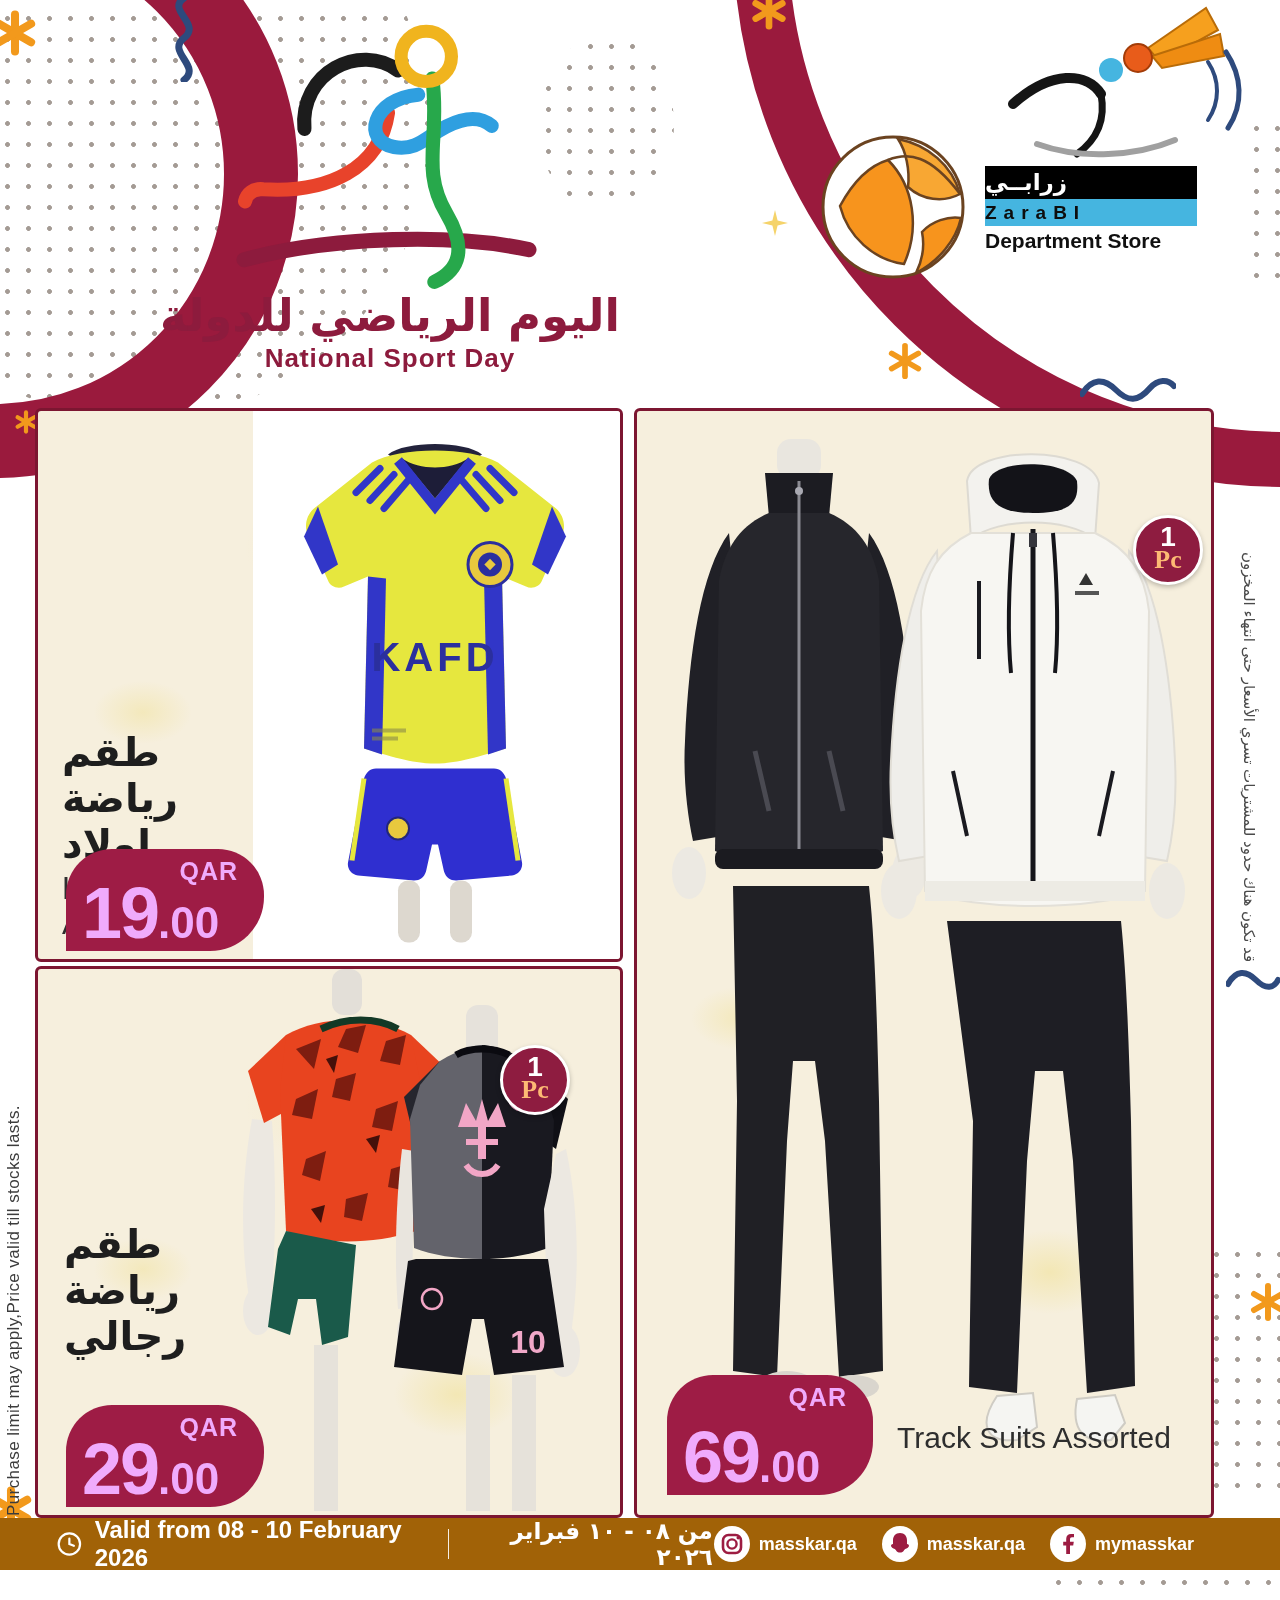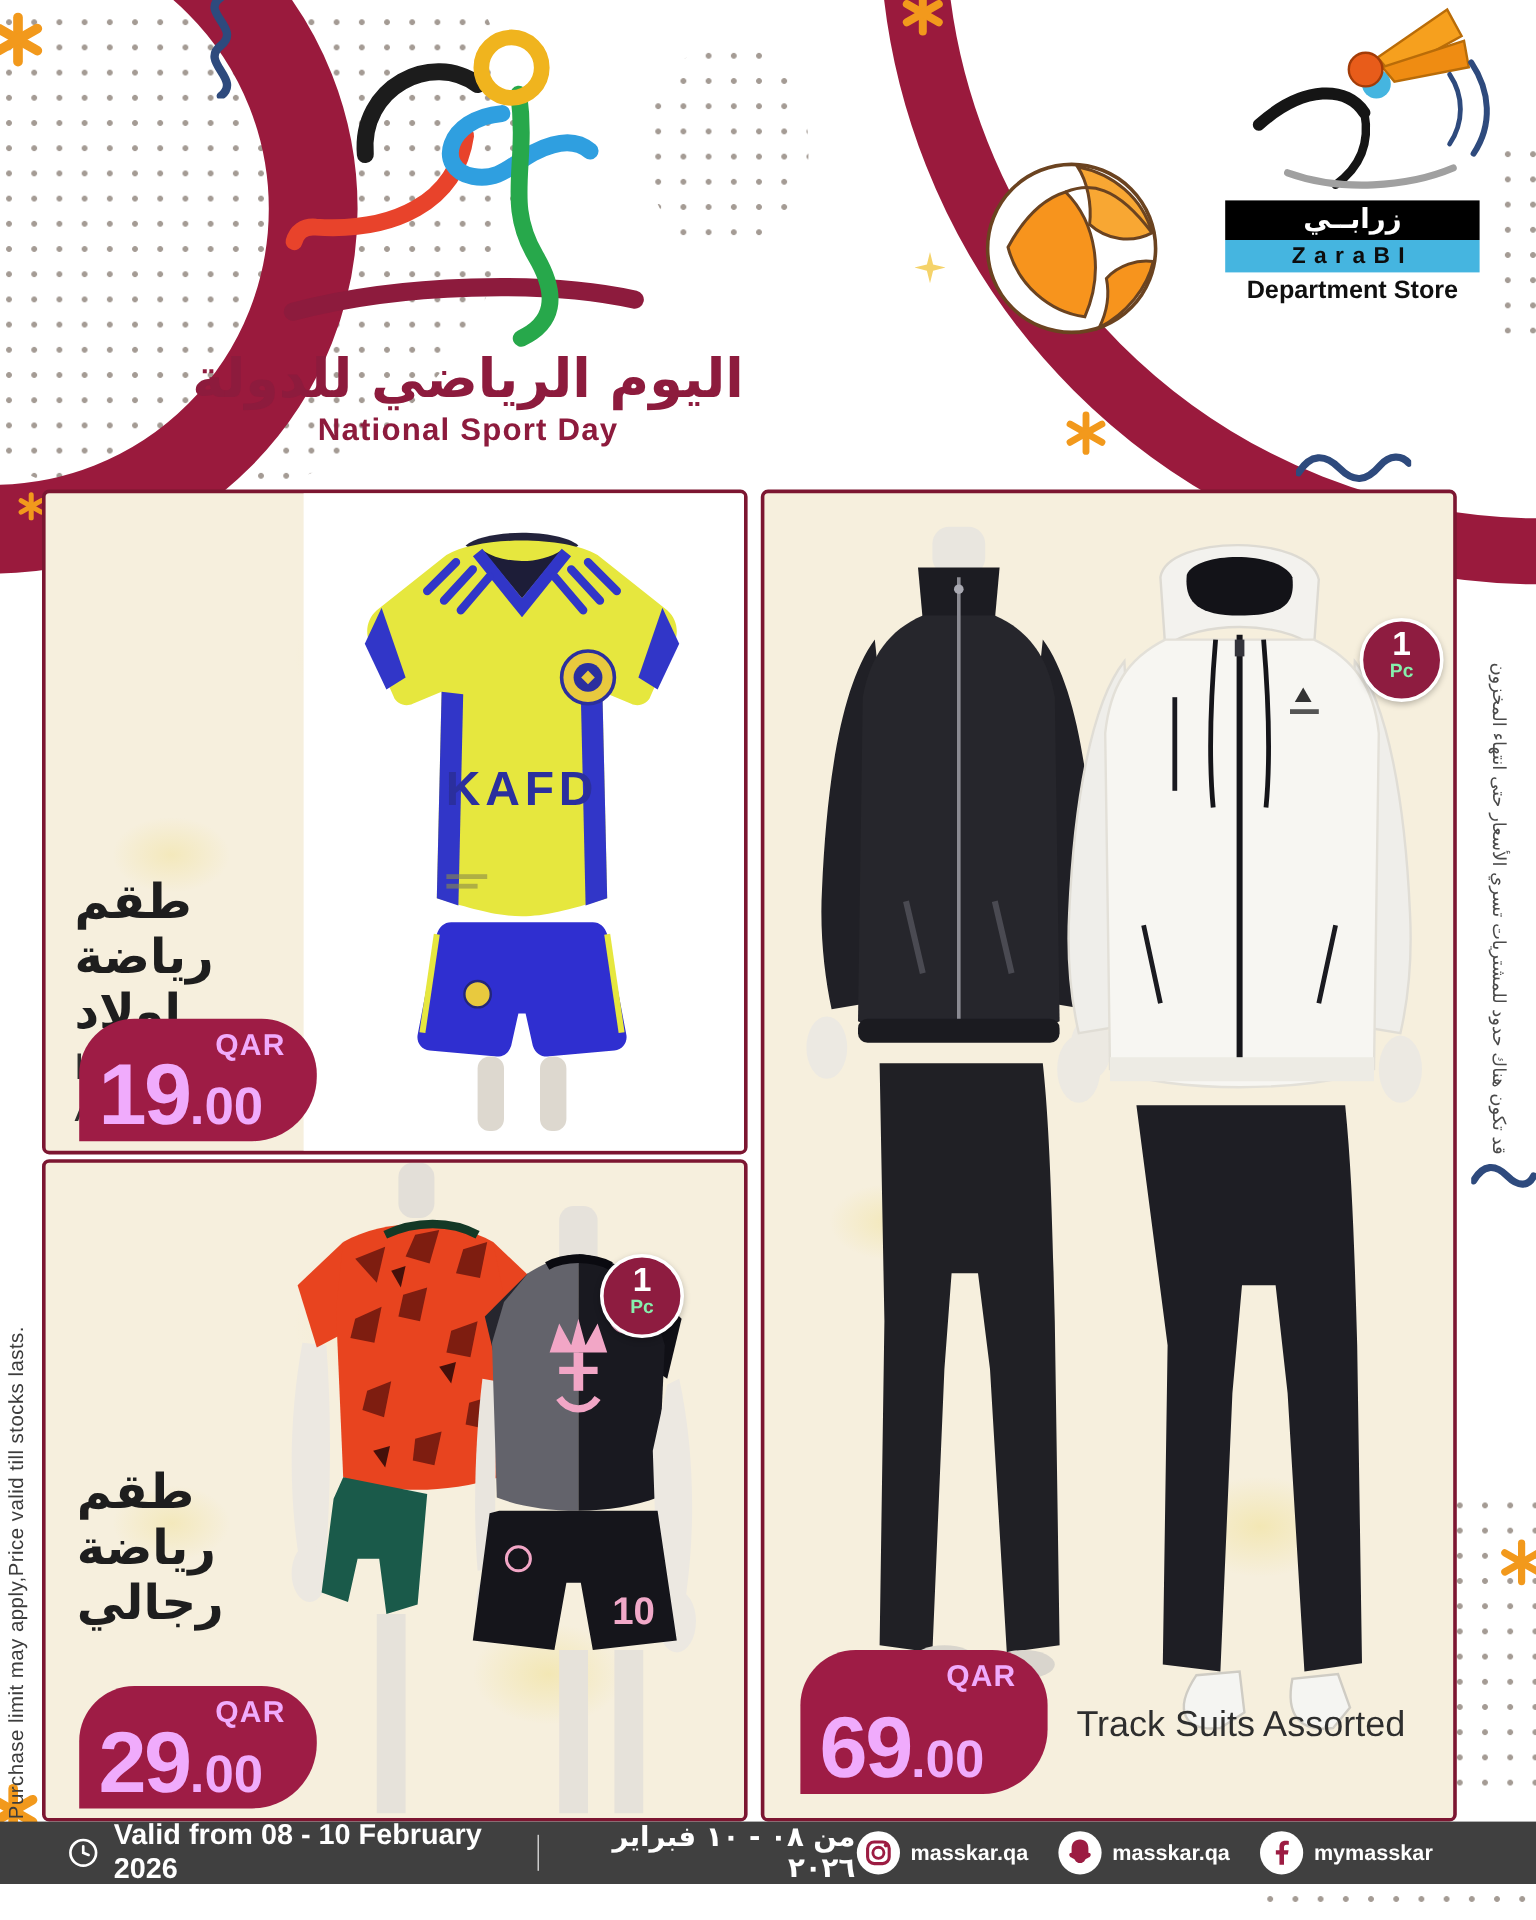--- a/index.html
+++ b/index.html
@@ -16,21 +16,21 @@
   .dots-right-bottom{position:absolute;left:1206px;top:1244px;width:74px;height:248px;}
   .dots-footer-right{position:absolute;left:1048px;top:1572px;width:232px;height:28px;}
   .deco{position:absolute;}
   .sparkle{position:absolute;clip-path:polygon(50% 0%,60% 40%,100% 50%,60% 60%,50% 100%,40% 60%,0% 50%,40% 40%);}
 
   
   .runner-svg{position:absolute;left:218px;top:0px;}
   .nsd-titles{position:absolute;left:110px;top:291px;width:560px;text-align:center;color:#8d1b3d;}
   .nsd-ar{font-family:"DejaVu Sans",sans-serif;font-size:45px;font-weight:bold;direction:rtl;line-height:1.1;}
   .nsd-en{font-size:26px;font-weight:bold;letter-spacing:1px;margin-top:2px;}
-  .zarabi{position:absolute;left:1021px;top:44px;width:212px;text-align:center;}
+  .zarabi{position:absolute;left:985px;top:44px;width:212px;}
   .z-bar-black{height:33px;background:#000;color:#fff;font-family:"DejaVu Sans",sans-serif;font-size:23px;font-weight:bold;line-height:33px;}
   .z-bar-blue{height:27px;background:#45b5e0;color:#0d0d0d;font-size:19px;font-weight:bold;letter-spacing:7px;line-height:27px;}
   .z-tagline{font-size:21px;font-weight:bold;color:#101010;margin-top:3px;}
   .volleyball{position:absolute;left:818px;top:132px;}
   .shuttle{position:absolute;left:1108px;top:0px;}
 
   
   .card{position:absolute;border:3px solid #7c1631;border-radius:6px;overflow:hidden;
     background:
       radial-gradient(90px 60px at 72% 78%, rgba(238,219,120,.4), transparent 70%),
@@ -51,32 +51,32 @@
   .price-tag .amount{position:absolute;left:16px;bottom:4px;display:flex;align-items:baseline;font-weight:bold;}
   .price-tag .int{font-size:72px;line-height:.95;letter-spacing:-2px;}
   .price-tag .dec{font-size:44px;line-height:1;}
   #kids-price{left:28px;top:438px;}
   #mens-price{left:28px;top:436px;}
   #track-price{left:30px;top:964px;width:206px;height:120px;}
 
   .pc-badge{position:absolute;width:64px;height:64px;background:#8e1c40;border:3px solid #fff;border-radius:50%;
             text-align:center;box-shadow:0 2px 5px rgba(0,0,0,.25);}
   .pc-num{color:#fff;font-weight:bold;font-size:28px;line-height:28px;margin-top:5px;}
-  .pc-unit{color:#86efac;font-weight:bold;font-size:16px;line-height:18px;}
+  .pc-unit{color:#fdba74;font-weight:bold;font-size:26px;line-height:18px;font-family:Liberation Serif, serif;}
   #mens-pc{left:462px;top:76px;}
   #track-pc{left:496px;top:104px;}
 
   
   .note-left{position:absolute;left:4px;top:1000px;height:516px;writing-mode:vertical-rl;transform:rotate(180deg);
              font-size:17px;color:#3c3c3c;letter-spacing:.4px;}
   .note-right{position:absolute;left:1240px;top:522px;height:440px;writing-mode:vertical-rl;
               font-family:"DejaVu Sans",sans-serif;font-size:15px;color:#4a4a4a;direction:rtl;}
 
   
-  .footer{position:absolute;left:0;top:1518px;width:1280px;height:52px;background:#404040;
+  .footer{position:absolute;left:0;top:1518px;width:1280px;height:52px;background:#a16207;
           display:flex;align-items:center;color:#fff;z-index:5;}
   .footer-left{display:flex;align-items:center;margin-left:56px;gap:12px;}
   .validity-en{font-size:24px;font-weight:bold;}
   .divider{width:2px;height:30px;background:rgba(255,255,255,.9);margin:0 14px;}
   .validity-ar{font-family:"DejaVu Sans",sans-serif;font-size:23px;font-weight:bold;direction:rtl;}
   .socials{display:flex;align-items:center;gap:24px;margin-left:auto;margin-right:86px;}
   .social{display:flex;align-items:center;gap:8px;font-size:18px;font-weight:bold;}
 </style>
 </head>
 <body>

